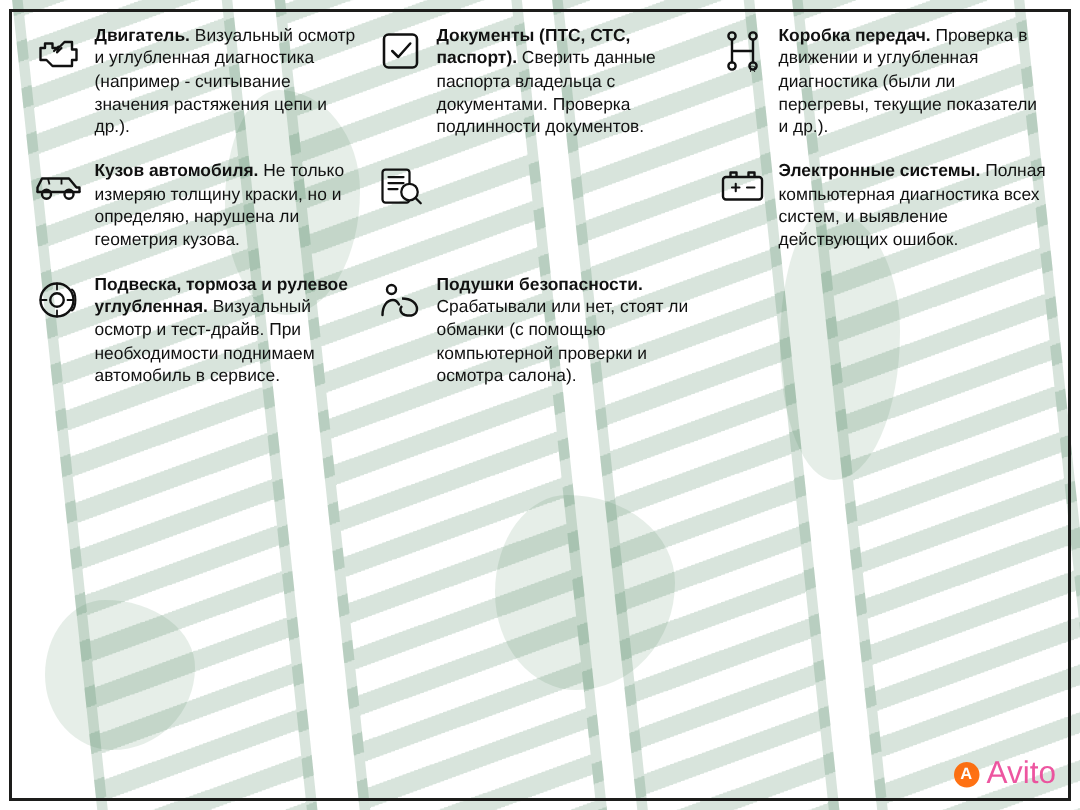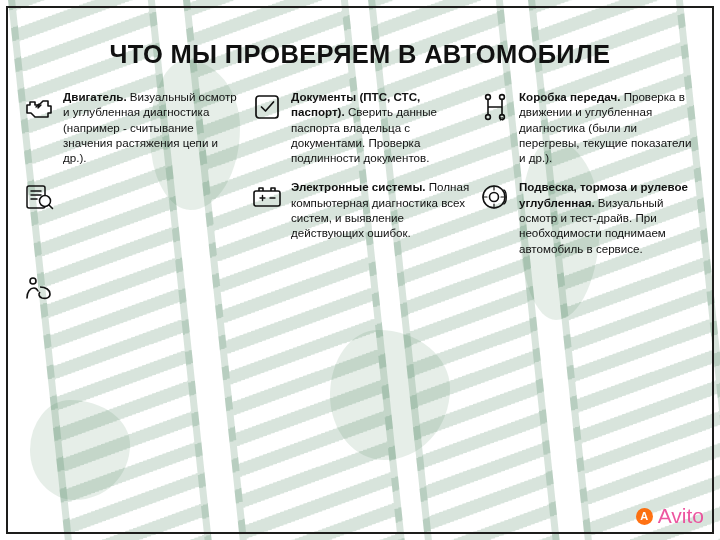--- a/index.html
+++ b/index.html
@@ -157,21 +157,20 @@
     <div class="blob s1"></div>
     <div class="blob s2"></div>
     <div class="blob s3"></div>
     <div class="blob s4"></div>
   </div>
 
   <div class="frame"></div>
 
   <div class="content">
 
-    <div class="title">ЧТО МЫ ПРОВЕРЯЕМ В АВТОМОБИЛЕ</div>
 
     <div class="grid">
 
       <div class="item">
         <span class="ico">
           <svg width="32" height="28" viewBox="0 0 32 28" fill="none" stroke="#111" stroke-width="1.6">
             <path d="M4 12h3V9h5v3h4l4-4h5v5h3v7h-3v4H12l-4-4H4z" stroke-linejoin="round"></path>
             <path d="M13 14l3-3-1 4 3-3" stroke-width="1.4" stroke-linecap="round" stroke-linejoin="round"></path>
           </svg>
         </span>
@@ -195,20 +194,32 @@
               <circle cx="21" cy="5" r="2.4"></circle>
             <circle cx="7" cy="25" r="2.4"></circle>
               <circle cx="21" cy="25" r="2.4"></circle>
             <path d="M7 7.5v15M21 7.5v15M7 15h14" stroke-linecap="round"></path>
             <text x="18.5" y="29" font-size="6" fill="#111" stroke="none" font-family="Liberation Sans, sans-serif">R</text>
           </svg>
         </span>
         <span class="txt"><b>Коробка передач.</b><span> Проверка в движении и углубленная диагностика (были ли перегревы, текущие показатели и др.).</span></span>
       </div>
 
+      <div class="item">
+        <span class="ico">
+          <svg width="34" height="24" viewBox="0 0 34 24" fill="none" stroke="#111" stroke-width="1.6">
+            <path d="M3 16v-3l3-6h18l5 6h2v3" stroke-linejoin="round"></path>
+            <path d="M3 16h28" stroke-linecap="round"></path>
+            <circle cx="9" cy="17.5" r="3"></circle>
+              <circle cx="24" cy="17.5" r="3"></circle>
+            <path d="M10 7l1 4M19 7v4" stroke-width="1.2"></path>
+          </svg>
+        </span>
+        <span class="txt"><b>Кузов автомобиля.</b><span> Не только измеряю толщину краски, но и определяю, нарушена ли геометрия кузова.</span></span>
+      </div>
 
 
       <div class="item">
         <span class="ico">
           <svg width="30" height="28" viewBox="0 0 30 28" fill="none" stroke="#111" stroke-width="1.5">
             <rect x="3" y="3" width="18" height="22" rx="2"></rect>
             <path d="M7 8h10M7 12h10M7 16h6" stroke-linecap="round"></path>
             <circle cx="21" cy="18" r="5.5" fill="#fff"></circle>
             <path d="M25 22l3.5 3.5" stroke-linecap="round"></path>
           </svg>
@@ -239,20 +250,21 @@
       </div>
 
       <div class="item">
         <span class="ico">
           <svg width="30" height="28" viewBox="0 0 30 28" fill="none" stroke="#111" stroke-width="1.6">
             <circle cx="9" cy="7" r="3"></circle>
             <path d="M3 24c0-6 3-10 7-10 2 0 3 1 4 3" stroke-linecap="round"></path>
             <path d="M16 13c6 0 10 3 10 7s-4 5-8 4c-3-1-4-4-2-6" stroke-linejoin="round"></path>
           </svg>
         </span>
+        <span class="txt"><b>Подушки безопасности.</b><span> Срабатывали или нет, стоят ли обманки (с помощью компьютерной проверки и осмотра салона).</span></span>
       </div>
 
     </div>
   </div>
 
   <div class="watermark">
     <span class="wm-mark">A</span>
     <span class="wm-text">Avito</span>
   </div>
 

